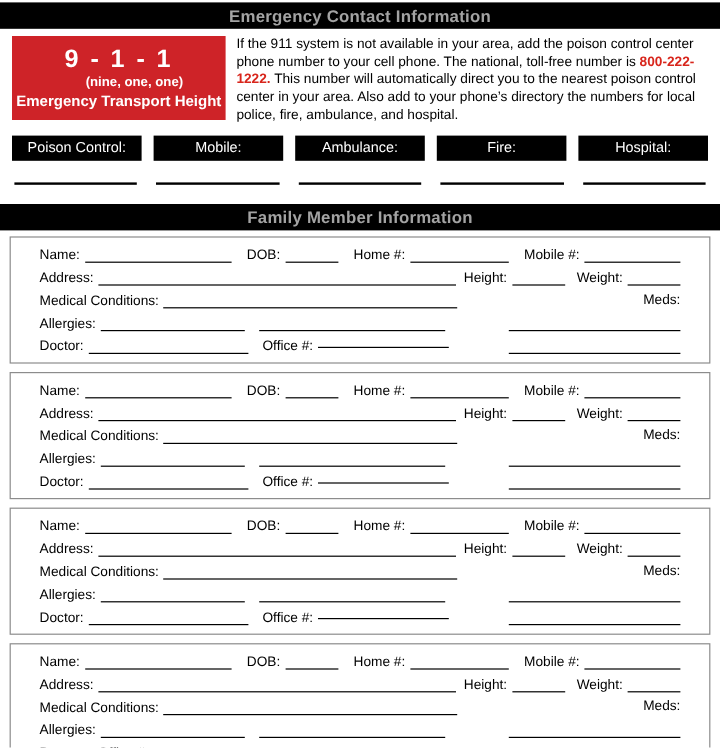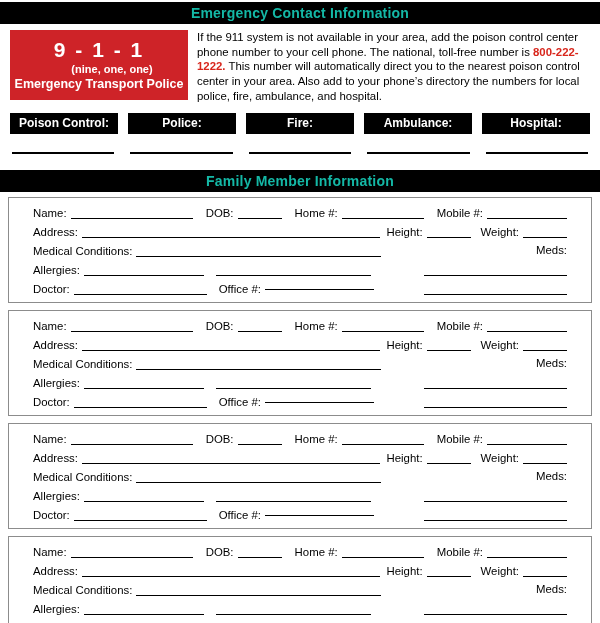--- a/index.html
+++ b/index.html
@@ -1,39 +1,39 @@
 <!DOCTYPE html>
 <html><head>
 <meta charset="utf-8">
 <style>
   html,body{margin:0;padding:0;}
   body{
     width:600px;height:623px;overflow:hidden;background:#ffffff;color:#000;
     font-family:"Liberation Sans", sans-serif;position:relative;
   }
   .black-bar{
-    background:#000000;color:#14b8a6;font-weight:bold;text-align:center;
+    background:#000000;color:#a3a3a3;font-weight:bold;text-align:center;
     height:22px;line-height:22px;font-size:14px;letter-spacing:.2px;
   }
   #top-bar{margin-top:2px;}
   
   .intro-section{display:flex;margin:6px 10px 0 10px;}
   .red-box{
     width:178px;min-width:178px;height:70px;background:#ce2328;color:#ffffff;
     text-align:center;display:flex;flex-direction:column;justify-content:center;
   }
   .nine11{font-size:21px;font-weight:bold;letter-spacing:2px;line-height:22px;}
   .ninewords{font-size:11px;font-weight:bold;line-height:13px;margin-top:2px;margin-left:26px;}
   .system{font-size:12.5px;font-weight:bold;line-height:14px;margin-top:1px;}
   .intro-text{flex:1;margin-left:9px;font-size:11.4px;line-height:14.7px;}
   .phone{color:#d8261c;font-weight:bold;}
   
   .contacts-row{display:flex;gap:10px;margin:9px 10px 0 10px;}
   .contact-bar{
-    flex:1;background:#000000;color:#ffffff;font-weight:bold;font-size:12px;
+    flex:1;background:#000000;color:#ffffff;font-weight:normal;font-size:12px;
     height:21px;line-height:21px;text-align:center;
   }
   .lines-row{display:flex;gap:16px;margin:18px 12px 0 12px;}
   .contact-line{flex:1;height:0;border-bottom:2px solid #000;}
   #family-bar{margin-top:16px;}
   
   .members{margin:5px 8px 0 8px;}
   .member-box{
     border:1px solid #8c8c8c;padding:4px 24px;margin-bottom:7px;
     height:96px;box-sizing:content-box;
@@ -60,32 +60,32 @@
 </style>
 </head>
 <body>
 
 <div class="black-bar" id="top-bar">Emergency Contact Information</div>
 
 <div class="intro-section">
   <div class="red-box">
     <div class="nine11">9 - 1 - 1</div>
     <div class="ninewords">(nine, one, one)</div>
-    <div class="system">Emergency Transport Police</div>
+    <div class="system">Emergency Transport Height</div>
   </div>
   <div class="intro-text">
     <span>If the 911 system is not available in your area, add the poison control center phone number to your cell phone. The national, toll-free number is </span><span class="phone">800-222-1222.</span><span> This number will automatically direct you to the nearest poison control center in your area. Also add to your phone’s directory the numbers for local police, fire, ambulance, and hospital.</span>
   </div>
 </div>
 
 <div class="contacts-row">
     <div class="contact-bar">Poison Control:</div>
-    <div class="contact-bar">Police:</div>
+    <div class="contact-bar">Mobile:</div>
+    <div class="contact-bar">Ambulance:</div>
     <div class="contact-bar">Fire:</div>
-    <div class="contact-bar">Ambulance:</div>
     <div class="contact-bar">Hospital:</div>
   </div>
 <div class="lines-row">
     <div class="contact-line"></div>
     <div class="contact-line"></div>
     <div class="contact-line"></div>
     <div class="contact-line"></div>
     <div class="contact-line"></div>
   </div>
 

